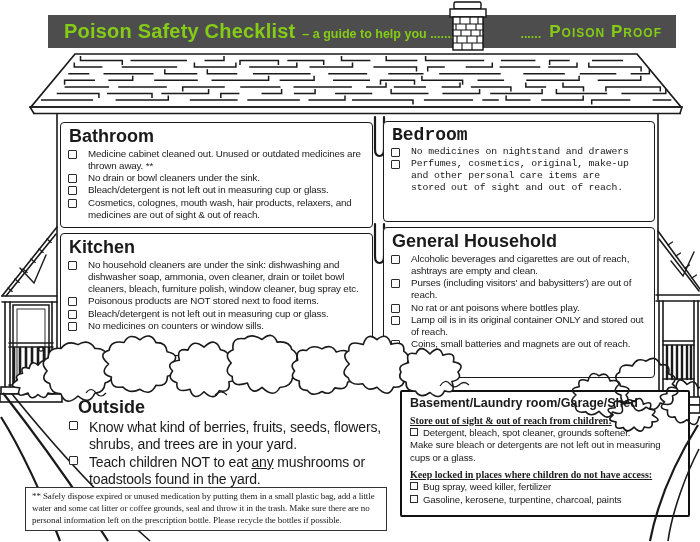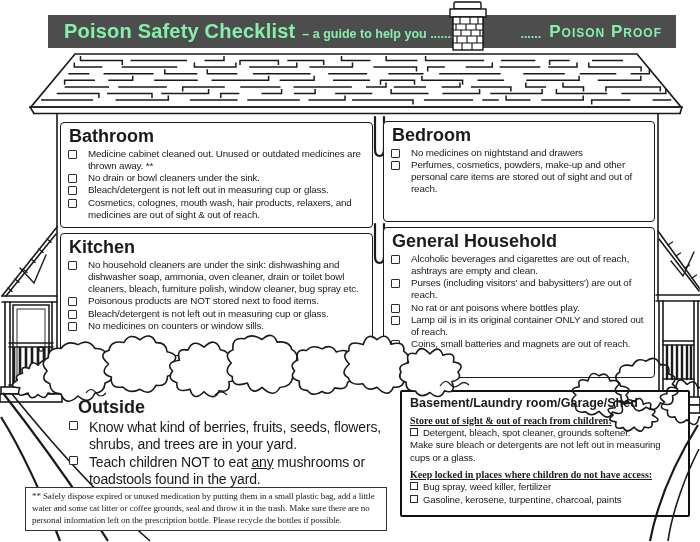--- a/index.html
+++ b/index.html
@@ -5,21 +5,21 @@
   html,body { margin:0; padding:0; background:#fff; }
   #page { position:relative; width:700px; height:542px; background:#fff; overflow:hidden;
           font-family:"Liberation Sans", sans-serif; color:#1a1a1a; }
   svg.art { position:absolute; left:0; top:0; width:700px; height:542px; pointer-events:none; }
   #art-behind { z-index:1; }
   #art-front  { z-index:3; }
 
   
   #header-bar { position:absolute; left:48px; top:15px; width:628px; height:33px;
                 background:#4d4d4d; z-index:2; display:flex; align-items:center;
-                color:#86efac; white-space:nowrap; }
+                color:#84cc16; white-space:nowrap; }
   #hdr-title { font-size:20px; font-weight:bold; margin-left:16px; letter-spacing:0.2px; }
   #hdr-sub   { font-size:12.5px; font-weight:bold; margin-left:7px; margin-top:4px; }
   #hdr-spacer{ flex:1 1 auto; min-width:54px; }
   #hdr-dots  { font-size:12.5px; font-weight:bold; margin-top:4px; }
   #hdr-brand { font-size:17px; font-weight:bold; font-variant:small-caps; letter-spacing:1px;
                margin:0 14px 0 8px; }
   #chimney { position:absolute; left:0; top:0; width:700px; height:542px; z-index:3; pointer-events:none; }
 
   
   .box { position:absolute; background:#fff; border:1.5px solid #1a1a1a; border-radius:4px;
@@ -144,29 +144,29 @@
     <div class="item">
         <span class="cb"></span>
         <span class="txt">Bleach/detergent is not left out in measuring cup or glass.</span>
       </div>
     <div class="item">
         <span class="cb"></span>
         <span class="txt">Cosmetics, colognes, mouth wash, hair products, relaxers, and medicines are out of sight &amp; out of reach.</span>
       </div>
   </section>
 
-  <section class="box" id="box-bedroom" style="left:383px; top:121px; width:272px; height:101px;">
+  <section class="box" id="box-bedroom" style="left:383px; top:121px; width:272px; height:101px;font-family:Liberation Mono, monospace;">
     <h2>Bedroom</h2>
     <div class="item" style="padding-right:12px;">
         <span class="cb"></span>
         <span class="txt">No medicines on nightstand and drawers</span>
       </div>
     <div class="item" style="padding-right:12px;">
         <span class="cb"></span>
-        <span class="txt">Perfumes, cosmetics, powders, make-up and other personal care items are stored out of sight and out of reach.</span>
+        <span class="txt">Perfumes, cosmetics, original, make-up and other personal care items are stored out of sight and out of reach.</span>
       </div>
   </section>
 
   <section class="box" id="box-kitchen" style="left:60px; top:233px; width:313px; height:123px;">
     <h2>Kitchen</h2>
     <div class="item">
         <span class="cb"></span>
         <span class="txt">No household cleaners are under the sink: dishwashing and dishwasher soap, ammonia, oven cleaner, drain or toilet bowl cleaners, bleach, furniture polish, window cleaner, bug spray etc.</span>
       </div>
     <div class="item">

